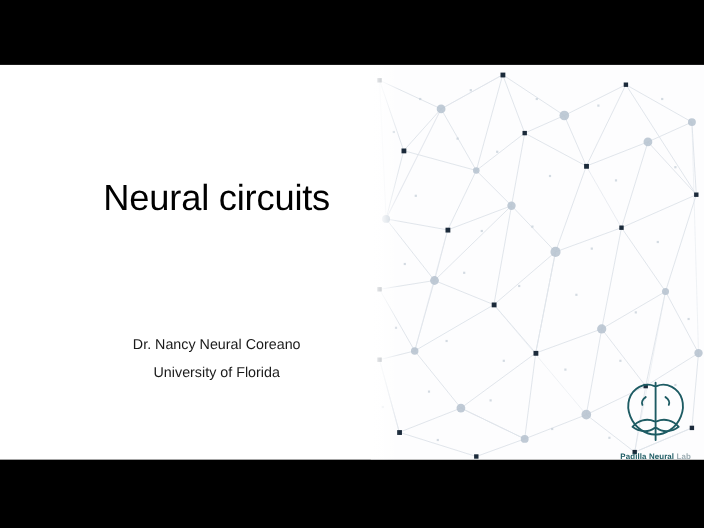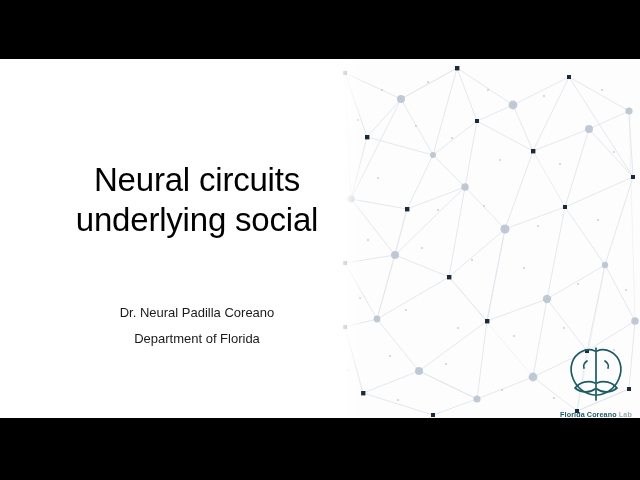--- a/index.html
+++ b/index.html
@@ -178,46 +178,45 @@
             <rect x="10" y="310" width="2" height="2"></rect>
         </g>
       </svg>
       <div id="network-fade"></div>
     </div>
 
     <div id="text-block">
 
       <div id="title">
         <div>Neural circuits</div>
-        <div>underlying social</div>
       </div>
 
       <div id="subtitle">
-        <div>Dr. Neural Padilla Coreano</div>
-        <div>Department of Florida</div>
+        <div>Dr. Nancy Neural Coreano</div>
+        <div>University of Florida</div>
       </div>
 
     </div>
 
     <div id="logo">
       <div id="logo-mark">
         <svg viewBox="0 0 60 58" aria-hidden="true">
           <g fill="none" stroke="#1d5b63" stroke-width="1.7" stroke-linecap="round" stroke-linejoin="round">
             <path d="M29 7 C20 3 9 9 6 19 C3 29 8 41 17 47 C22 50 26 51 29 51"></path>
             <path d="M31 7 C40 3 51 9 54 19 C57 29 52 41 43 47 C38 50 34 51 31 51"></path>
             <path d="M21 17 C18 19 17 22 18 24"></path>
             <path d="M39 17 C42 19 43 22 42 24"></path>
             <path d="M29 39 C22 36 14 38 9 44 C15 49 24 49 29 45"></path>
             <path d="M31 39 C38 36 46 38 51 44 C45 49 36 49 31 45"></path>
             <path d="M30 4 L30 56"></path>
           </g>
         </svg>
       </div>
       <div id="logo-text">
-        <span class="name">Florida Coreano</span>
+        <span class="name">Padilla Neural</span>
         <span class="lab">Lab</span>
       </div>
     </div>
 
   </div>
 
   <div class="letterbox" id="bar-bottom"></div>
 
 </div>
 

